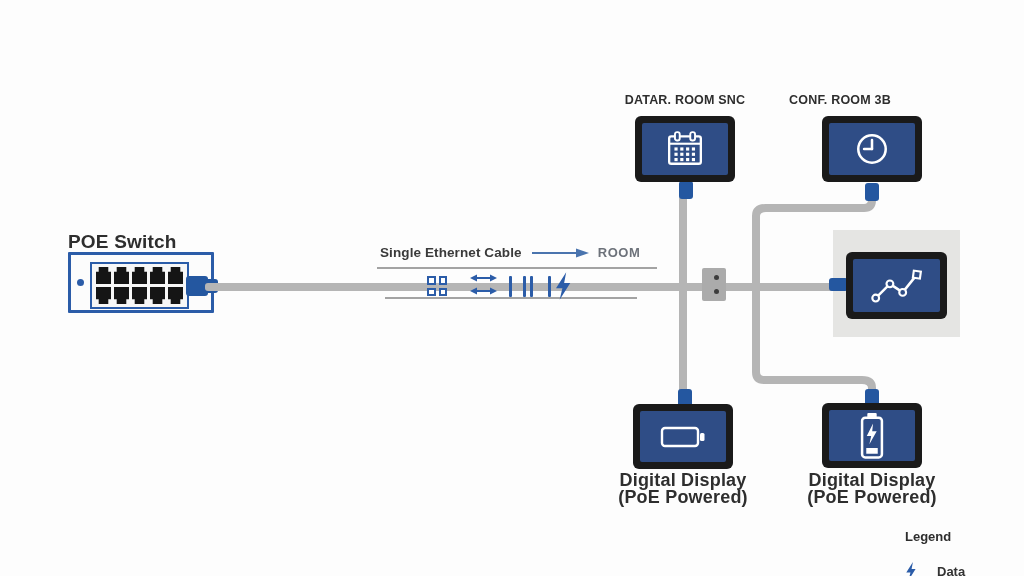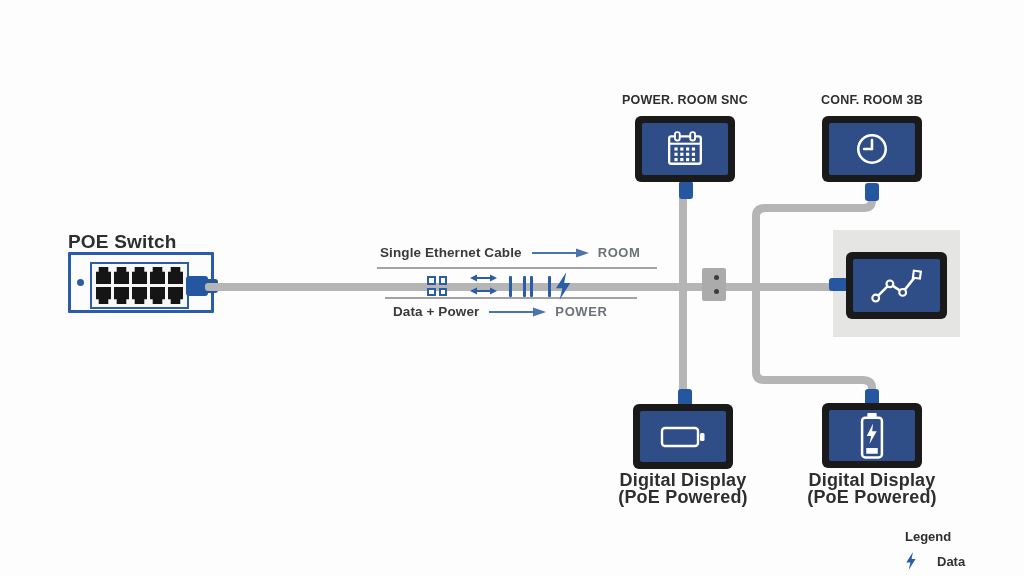--- a/index.html
+++ b/index.html
@@ -41,21 +41,21 @@
 
   
   .device{position:absolute;background:#1a1a1a;border-radius:6px;padding:7px;box-sizing:border-box;}
   .screen{width:100%;height:100%;background:#2f4d86;border-radius:2px;display:flex;align-items:center;justify-content:center;}
   .dev-label{position:absolute;width:150px;text-align:center;font-size:12.5px;font-weight:bold;color:#2e2e2e;letter-spacing:.2px;}
   .dev-label.two{line-height:17px;font-size:18px;}
   .highlight{position:absolute;left:833px;top:230px;width:127px;height:107px;background:#e5e5e3;}
 
   
   .legend{position:absolute;left:905px;top:529px;}
-  .legend-title{font-size:13px;font-weight:bold;color:#2e2e2e;margin-bottom:8px;}
+  .legend-title{font-size:13px;font-weight:bold;color:#2e2e2e;margin-bottom:18px;}
   .legend-row{display:flex;align-items:center;gap:20px;margin-left:1px;}
   .legend-row span{font-size:13px;font-weight:600;color:#333;}
 </style>
 </head>
 <body>
 
 <div class="canvas">
 
   <div class="switch-label">POE Switch</div>
   <div class="switch-box"></div>
@@ -88,28 +88,20 @@
   <div class="rule rule-top"></div>
   <div class="rule rule-bot"></div>
   <div class="lab-row top">
     <span class="lab-strong">Single Ethernet Cable</span>
     <svg width="58" height="10" viewBox="0 0 58 10">
       <line x1="1" y1="5" x2="45" y2="5" stroke="#4a74ae" stroke-width="2"></line>
       <polygon points="58,5 45,0.5 45,9.5" fill="#4a74ae"></polygon>
     </svg>
     <span class="lab-muted">ROOM</span>
   </div>
-  <div class="lab-row bot">
-    <span class="lab-strong">Data + Power</span>
-    <svg width="58" height="10" viewBox="0 0 58 10">
-      <line x1="1" y1="5" x2="45" y2="5" stroke="#4a74ae" stroke-width="2"></line>
-      <polygon points="58,5 45,0.5 45,9.5" fill="#4a74ae"></polygon>
-    </svg>
-    <span class="lab-muted">POWER</span>
-  </div>
 
   <div class="sq-grid">
       <i></i>
       <i></i>
       <i></i>
       <i></i>
     </div>
   <svg style="position:absolute;left:470px;top:274px;" width="27" height="8" viewBox="0 0 27 8">
     <line x1="5" y1="4" x2="22" y2="4" stroke="#2b5ca8" stroke-width="2"></line>
     <polygon points="0,4 7,0.5 7,7.5" fill="#2b5ca8"></polygon>
@@ -126,21 +118,21 @@
   <div class="bar" style="left:548px;"></div>
   <svg style="position:absolute;left:556px;top:272px;" width="16" height="28" viewBox="0 0 11 19">
     <polygon points="7,0 0,11 4.4,11 2.5,19 9.8,7.5 5.6,7.5" fill="#2b5ca8"></polygon>
   </svg>
 
   <div class="plug" style="left:679px;top:181px;width:14px;height:18px;"></div>
   <div class="plug" style="left:865px;top:183px;width:14px;height:18px;"></div>
   <div class="plug" style="left:678px;top:389px;width:14px;height:18px;"></div>
   <div class="plug" style="left:865px;top:389px;width:14px;height:18px;"></div>
 
-  <div class="dev-label" style="left:610px;top:93px;">POWER. ROOM SNC</div>
+  <div class="dev-label" style="left:610px;top:93px;">DATAR. ROOM SNC</div>
   <div class="device" style="left:635px;top:116px;width:100px;height:66px;">
     <div class="screen">
       <svg width="38" height="36" viewBox="0 0 36 34">
         <rect x="3" y="5" width="30" height="26" rx="2" fill="none" stroke="#fff" stroke-width="2.2"></rect>
         <rect x="8.5" y="1" width="4.5" height="8" rx="2" fill="#2f4d86" stroke="#fff" stroke-width="1.8"></rect>
         <rect x="23" y="1" width="4.5" height="8" rx="2" fill="#2f4d86" stroke="#fff" stroke-width="1.8"></rect>
         <line x1="3" y1="12" x2="33" y2="12" stroke="#fff" stroke-width="2"></line>
         <g fill="#fff">
           <rect x="8" y="15.5" width="3" height="3"></rect>
             <rect x="13.5" y="15.5" width="3" height="3"></rect>
@@ -152,21 +144,21 @@
             <rect x="24.5" y="20.5" width="3" height="3"></rect>
           <rect x="8" y="25.5" width="3" height="3"></rect>
             <rect x="13.5" y="25.5" width="3" height="3"></rect>
             <rect x="19" y="25.5" width="3" height="3"></rect>
             <rect x="24.5" y="25.5" width="3" height="3"></rect>
         </g>
       </svg>
     </div>
   </div>
 
-  <div class="dev-label" style="left:797px;top:93px;">CONF. ROOM 3B</div>
+  <div class="dev-label" style="left:765px;top:93px;">CONF. ROOM 3B</div>
   <div class="device" style="left:822px;top:116px;width:100px;height:66px;">
     <div class="screen">
       <svg width="38" height="38" viewBox="0 0 36 36">
         <circle cx="18" cy="18" r="13" fill="none" stroke="#fff" stroke-width="2.4"></circle>
         <line x1="18" y1="18" x2="18" y2="9.5" stroke="#fff" stroke-width="2.4" stroke-linecap="round"></line>
         <line x1="18" y1="18" x2="10.5" y2="18" stroke="#fff" stroke-width="2.4" stroke-linecap="round"></line>
       </svg>
     </div>
   </div>
 

